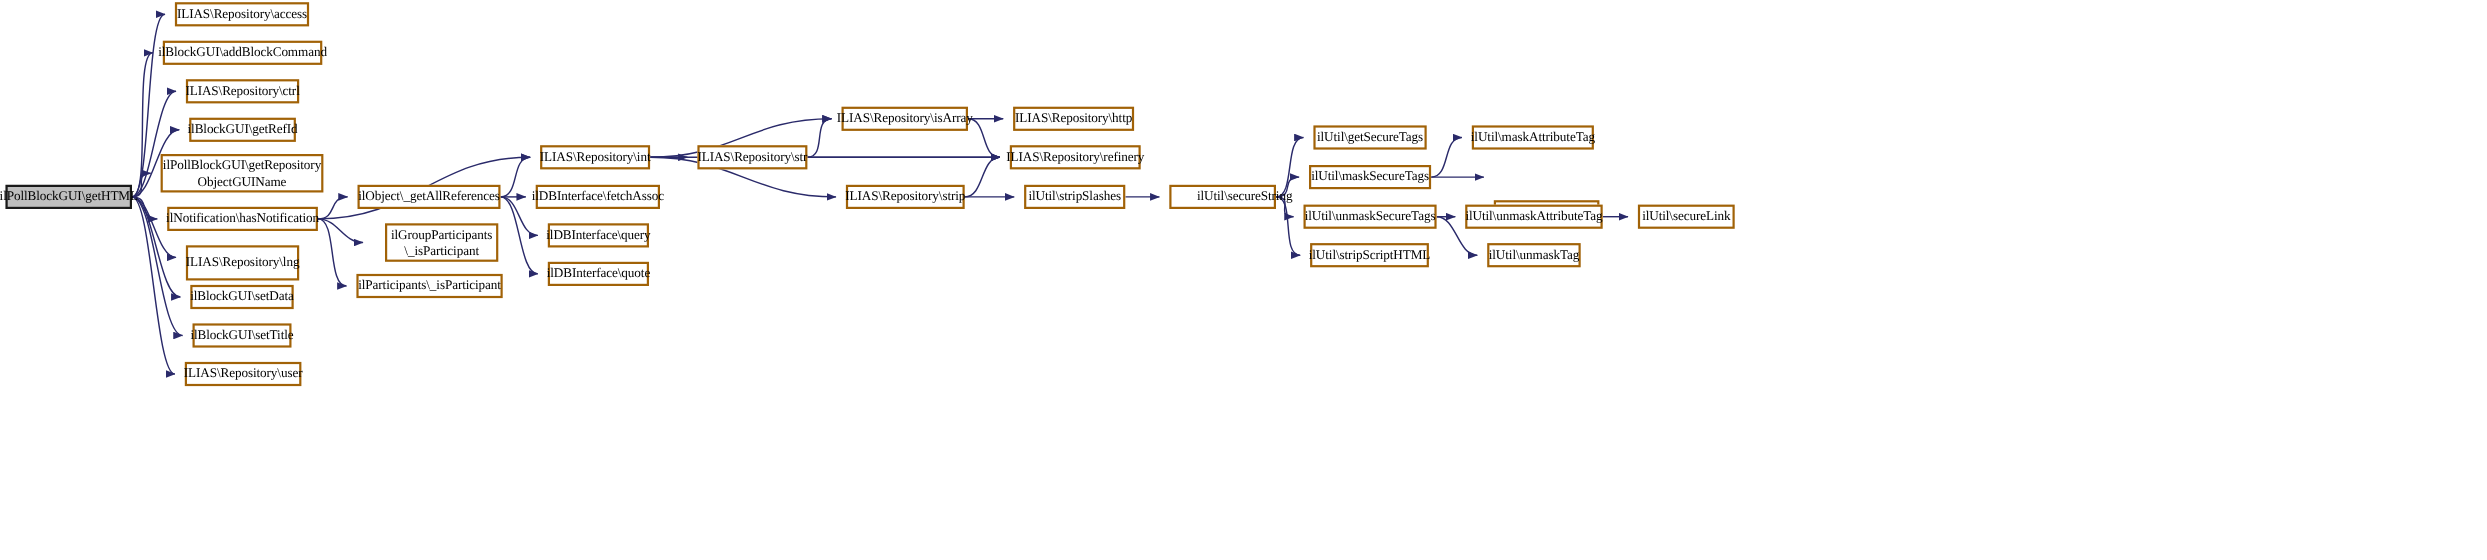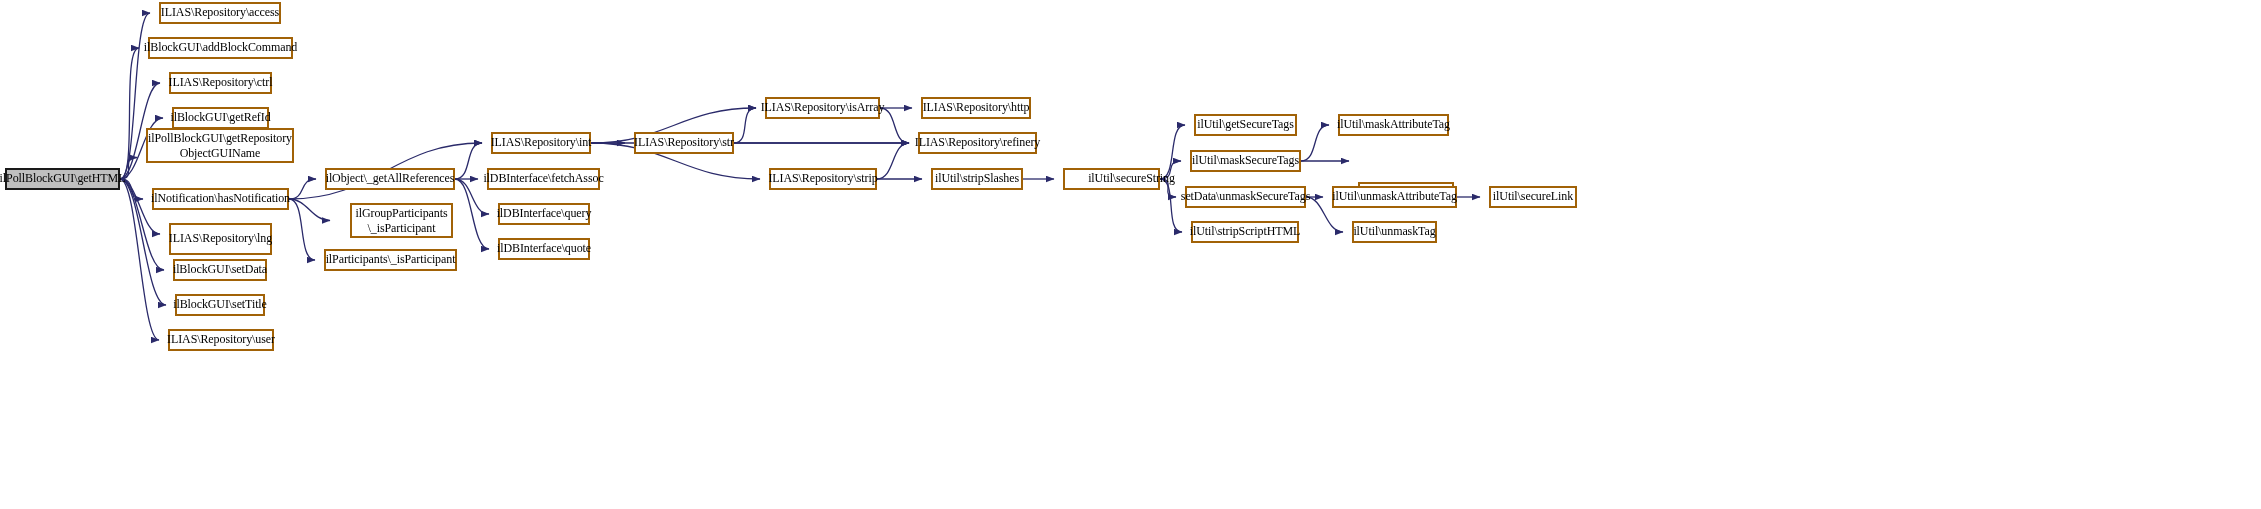--- a/index.html
+++ b/index.html
@@ -76,21 +76,21 @@
         <path d="M1306,197 C1324,197 1325,232 1343,232" fill="none" stroke="#2a2a6a" stroke-width="1.3" marker-end="url(#arrow)"></path>
         <path d="M1457,197 L1480,197" fill="none" stroke="#2a2a6a" stroke-width="1.3" marker-end="url(#arrow)"></path>
       </g>
   </svg>
   <div id="nodes">
       <div class="node highlight" style="left: 5px; top: 168px; width: 115px; height: 22px;">ilPollBlockGUI\getHTML</div>
       <div class="node" style="left: 159px; top: 2px; width: 122px; height: 22px;">ILIAS\Repository\access</div>
       <div class="node" style="left: 148px; top: 37px; width: 145px; height: 22px;">ilBlockGUI\addBlockCommand</div>
       <div class="node" style="left: 169px; top: 72px; width: 103px; height: 22px;">ILIAS\Repository\ctrl</div>
       <div class="node" style="left: 172px; top: 107px; width: 97px; height: 22px;">ilBlockGUI\getRefId</div>
-      <div class="node two-line" style="left: 146px; top: 128px; width: 148px; height: 35px;">ilPollBlockGUI\getRepository
+      <div class="node two-line" style="left: 146px; top: 140px; width: 148px; height: 35px;">ilPollBlockGUI\getRepository
 ObjectGUIName</div>
       <div class="node" style="left: 152px; top: 188px; width: 137px; height: 22px;">ilNotification\hasNotification</div>
       <div class="node" style="left: 169px; top: 223px; width: 103px; height: 32px;">ILIAS\Repository\lng</div>
       <div class="node" style="left: 173px; top: 259px; width: 94px; height: 22px;">ilBlockGUI\setData</div>
       <div class="node" style="left: 175px; top: 294px; width: 90px; height: 22px;">ilBlockGUI\setTitle</div>
       <div class="node" style="left: 168px; top: 329px; width: 106px; height: 22px;">ILIAS\Repository\user</div>
       <div class="node" style="left: 325px; top: 168px; width: 130px; height: 22px;">ilObject\_getAllReferences</div>
       <div class="node two-line" style="left: 350px; top: 203px; width: 103px; height: 35px;">ilGroupParticipants
 \_isParticipant</div>
       <div class="node" style="left: 324px; top: 249px; width: 133px; height: 22px;">ilParticipants\_isParticipant</div>
@@ -100,21 +100,21 @@
       <div class="node" style="left: 498px; top: 238px; width: 92px; height: 22px;">ilDBInterface\quote</div>
       <div class="node" style="left: 634px; top: 132px; width: 100px; height: 22px;">ILIAS\Repository\str</div>
       <div class="node" style="left: 769px; top: 168px; width: 108px; height: 22px;">ILIAS\Repository\strip</div>
       <div class="node" style="left: 765px; top: 97px; width: 115px; height: 22px;">ILIAS\Repository\isArray</div>
       <div class="node" style="left: 918px; top: 132px; width: 119px; height: 22px;">ILIAS\Repository\refinery</div>
       <div class="node" style="left: 921px; top: 97px; width: 110px; height: 22px;">ILIAS\Repository\http</div>
       <div class="node" style="left: 931px; top: 168px; width: 92px; height: 22px;">ilUtil\stripSlashes</div>
       <div class="node" style="left: 1063px; top: 168px; width: 97px; height: 22px; padding-left: 40px;">ilUtil\secureString</div>
       <div class="node" style="left: 1194px; top: 114px; width: 103px; height: 22px;">ilUtil\getSecureTags</div>
       <div class="node" style="left: 1190px; top: 150px; width: 111px; height: 22px;">ilUtil\maskSecureTags</div>
-      <div class="node" style="left: 1185px; top: 186px; width: 121px; height: 22px;">setData\unmaskSecureTags</div>
+      <div class="node" style="left: 1185px; top: 186px; width: 121px; height: 22px;">ilUtil\unmaskSecureTags</div>
       <div class="node" style="left: 1191px; top: 221px; width: 108px; height: 22px; text-align: right;">ilUtil\stripScriptHTML</div>
       <div class="node" style="left: 1338px; top: 114px; width: 111px; height: 22px;">ilUtil\maskAttributeTag</div>
       <div class="node" style="left: 1358px; top: 150px; width: 96px; height: 22px; margin-top: 32px;">ilUtil\maskTag</div>
       <div class="node" style="left: 1332px; top: 186px; width: 125px; height: 22px;">ilUtil\unmaskAttributeTag</div>
       <div class="node" style="left: 1352px; top: 221px; width: 85px; height: 22px;">ilUtil\unmaskTag</div>
       <div class="node" style="left: 1489px; top: 186px; width: 88px; height: 22px;">ilUtil\secureLink</div>
     </div>
 </div>
 
 </body></html>

